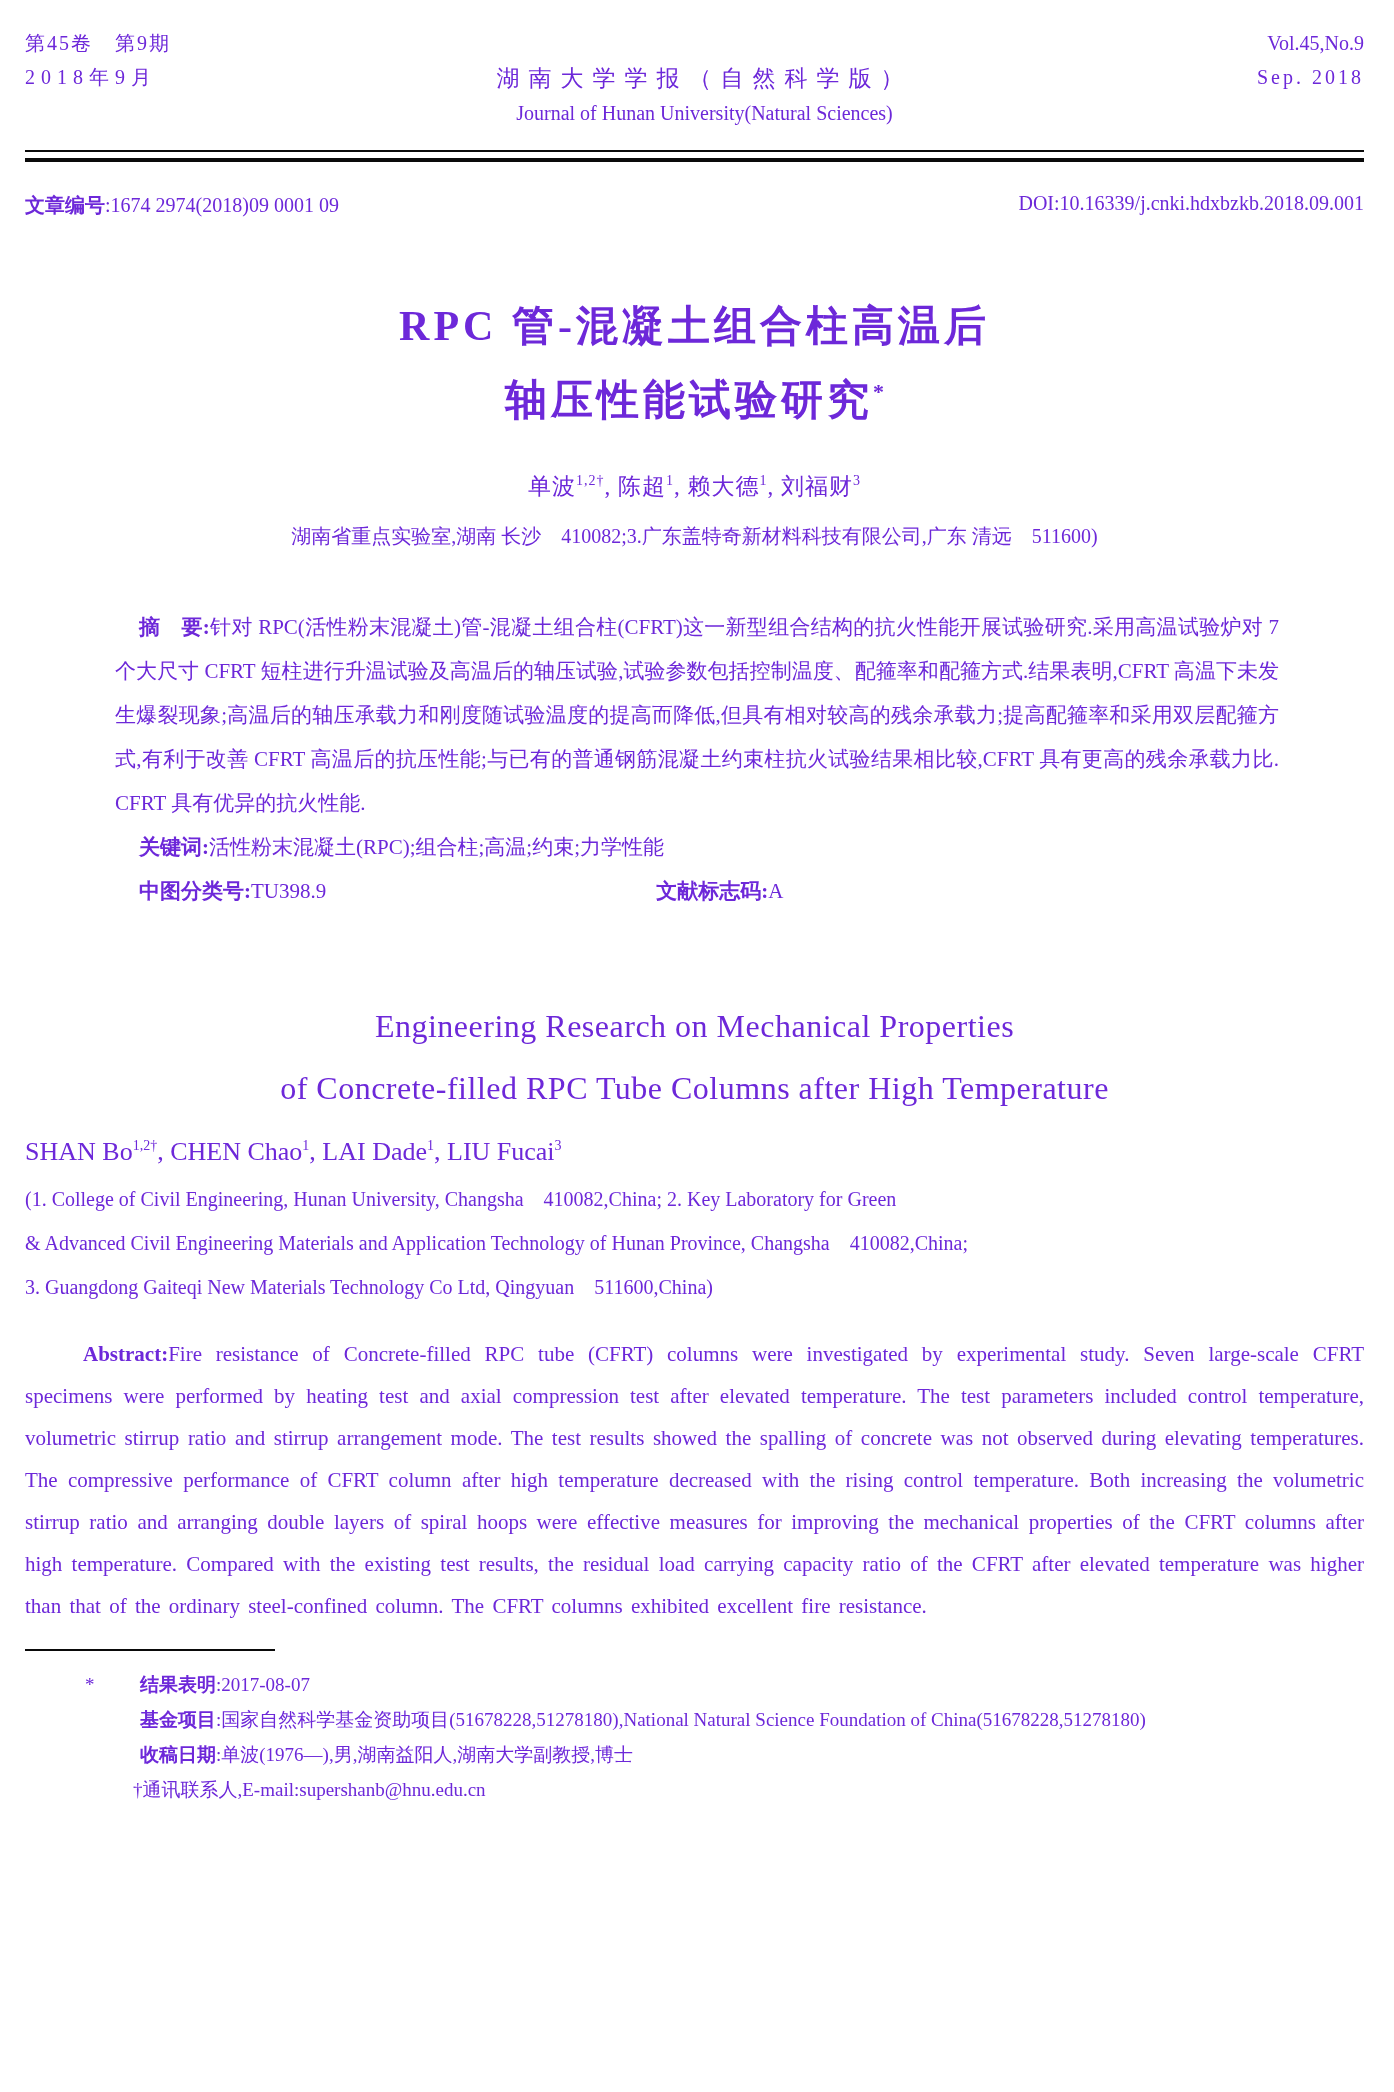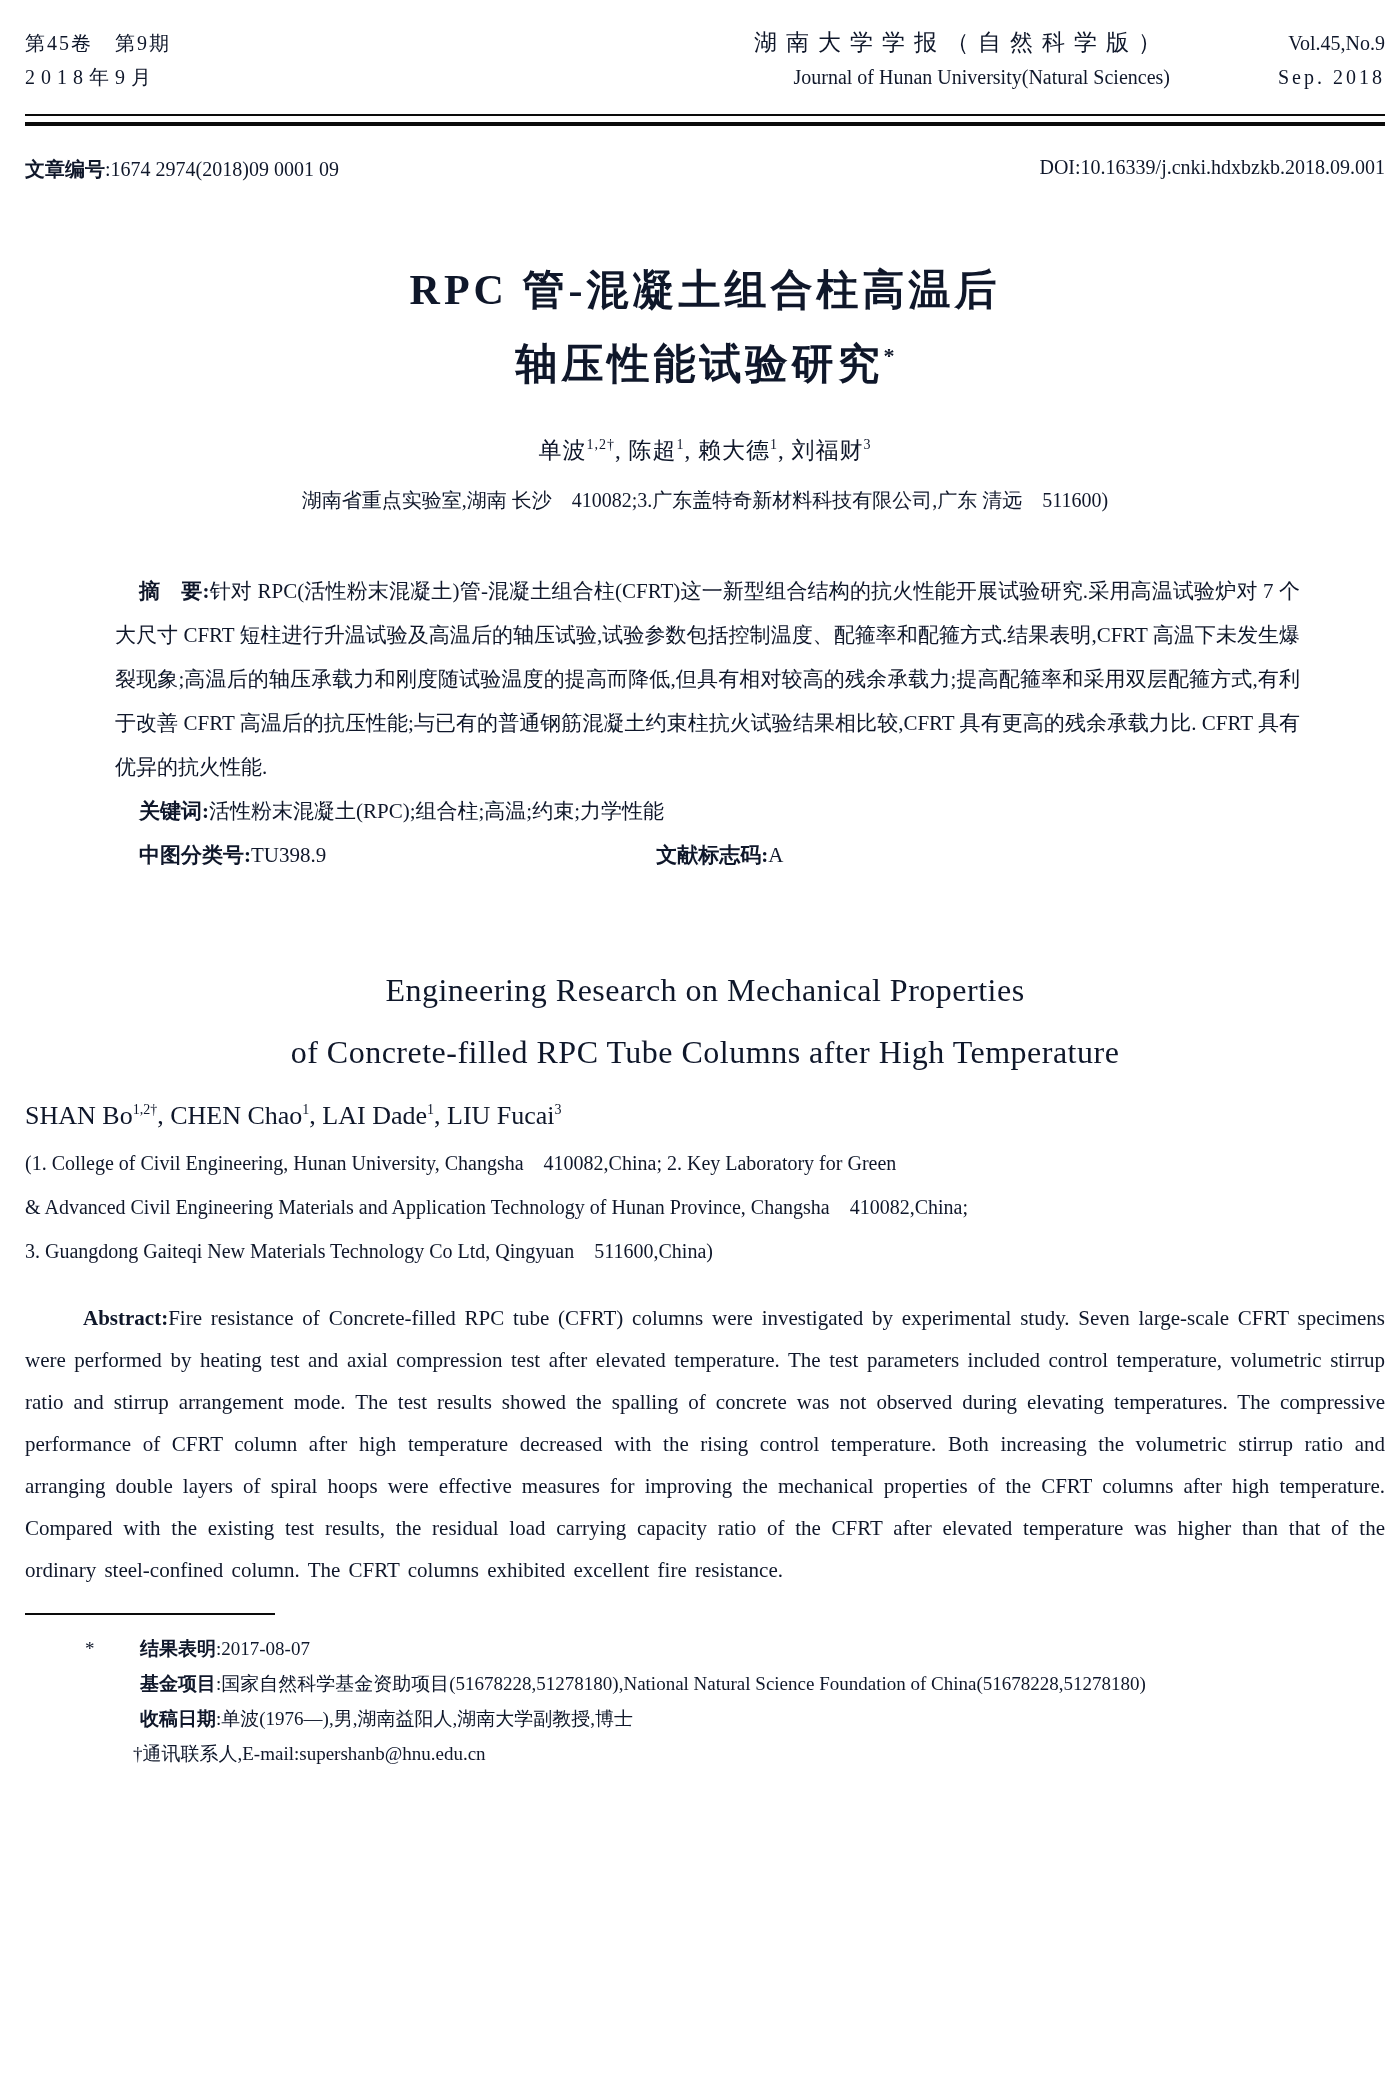--- a/index.html
+++ b/index.html
@@ -1,27 +1,27 @@
 <!DOCTYPE html>
 <html><head>
 <meta charset="utf-8">
 <style>
   html,body { margin:0; padding:0; background:#ffffff; }
   .page {
     width:1394px; height:2092px; box-sizing:border-box;
-    margin:0 auto; background:#ffffff; color:#0f172a;
+    margin:0 auto; background:#ffffff; color:#6d28d9;
     font-family:"Liberation Serif","DejaVu Serif",serif;
-    padding:26px 9px 0 25px; overflow:hidden; position:relative;
+    padding:26px 30px 0 25px; overflow:hidden; position:relative;
   }
 
   
   .header { display:flex; align-items:flex-start; }
   .h-left { width:235px; font-size:20px; line-height:34px; letter-spacing:2px; white-space:nowrap; }
   .h-left .date-cn { letter-spacing:6px; }
-  .h-center { flex:1; text-align:right; }
+  .h-center { flex:1; text-align:center;margin-top:36px; }
   .jcn { font-size:23px; letter-spacing:9px; line-height:34px; }
   .jen { font-size:20px; line-height:34px; }
   .h-right { width:215px; text-align:right; font-size:20px; line-height:34px; white-space:nowrap; }
   .h-right .date-en { letter-spacing:3px; }
 
   .rule-double { margin-top:20px; height:6px; border-top:2px solid #0a0a0a; border-bottom:4px solid #0a0a0a; }
 
   
   .meta-row { display:flex; justify-content:space-between; margin-top:30px; font-size:20px; }
   .lbl { font-weight:bold; }

